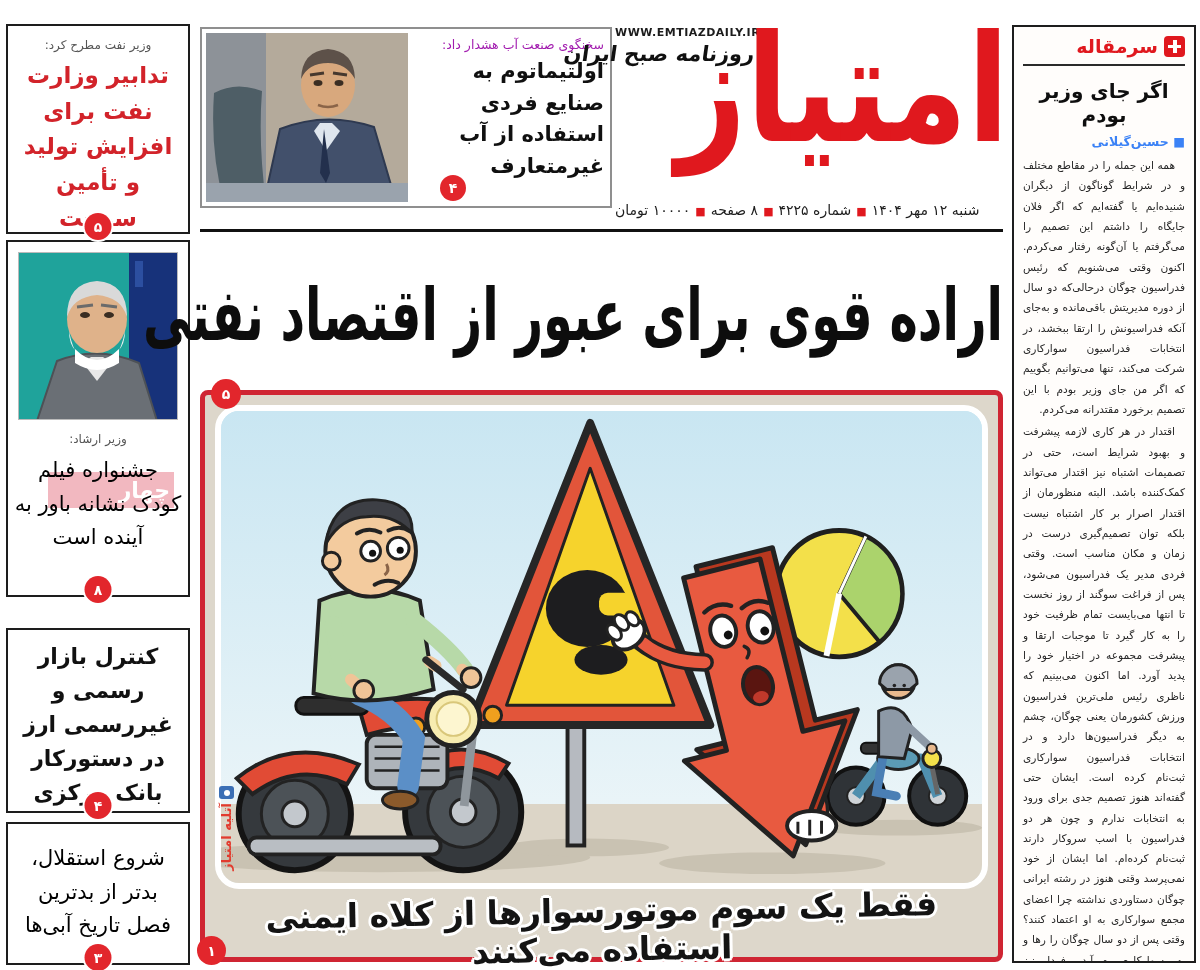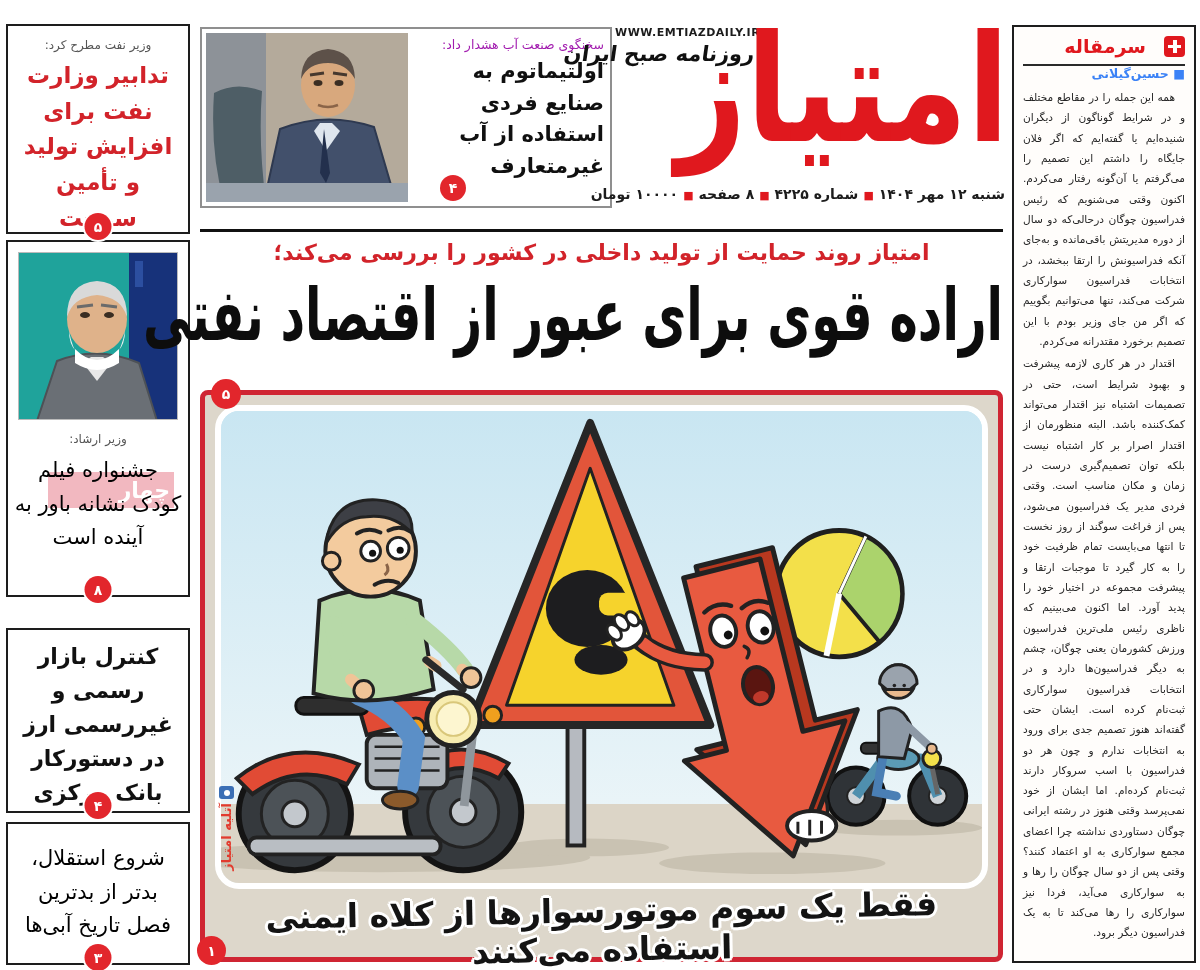--- a/index.html
+++ b/index.html
@@ -41,22 +41,22 @@
 
   
   #masthead { position:absolute; left:615px; top:8px; width:390px; height:212px; }
   #site-url { position:absolute; top:18px; left:0; width:100%; text-align:left; direction:ltr;
               font-weight:bold; font-size:11px; color:#1c1c1c; letter-spacing:.5px; }
   #tagline { position:absolute; top:34px; right:250px; font-size:21px; font-weight:bold;
              color:#101010; transform:skewX(-8deg); white-space:nowrap; }
   #logo { position:absolute; top:4px; right:-4px; color:#e0181e; font-weight:bold;
           font-size:122px; line-height:1.05; transform:scaleY(1.22); transform-origin:top right;
           letter-spacing:-2px; }
-  #dateline { position:absolute; bottom:18px; right:0; width:100%; text-align:left; direction:rtl;
-              font-size:14px; font-weight:bold; color:#1c1c1c; white-space:nowrap; }
+  #dateline { position:absolute; bottom:2px; right:0; width:100%; text-align:left; direction:rtl;
+              font-size:14px; font-weight:normal; color:#1c1c1c; white-space:nowrap; }
   #dateline .sq { color:#e0181e; font-size:11px; margin:0 5px; }
 
   
   #rule { position:absolute; left:200px; top:229px; width:803px; height:3px; background:#111; }
   #lead-kicker { position:absolute; left:200px; top:240px; width:803px; text-align:center;
                  color:#d2232a; font-weight:bold; font-size:22px; }
   #lead-headline { position:absolute; left:200px; top:272px; width:803px; text-align:center;
                    color:#0d0d0d; font-weight:bold; font-size:48px; white-space:nowrap;
                    transform:scaleY(1.5); transform-origin:center top; letter-spacing:-1px; }
 
@@ -77,21 +77,21 @@
             align-items:center; gap:4px; z-index:4; }
   #credit .cam { width:15px; height:13px; background:#3b6fb5; border-radius:3px; position:relative; }
   #credit .cam::after { content:""; position:absolute; left:4.5px; top:3.5px; width:6px; height:6px;
                         border-radius:50%; background:#fff; }
   #credit .ctxt { writing-mode:vertical-rl; transform:rotate(180deg); color:#e23b2e;
                   font-size:13px; font-weight:bold; letter-spacing:2px; }
 
   
   #editorial { position:absolute; left:1012px; top:25px; width:184px; height:938px;
                border:2px solid #1d1d1d; background:#fffdfb; padding:8px 9px; overflow:hidden; }
-  #ed-head { display:flex; align-items:center; justify-content:flex-start; gap:18px;
+  #ed-head { display:flex; align-items:center; justify-content:flex-start; gap:6px;
              border-bottom:2px solid #2a2a2a; padding-bottom:7px; }
   #ed-head .plus { width:21px; height:21px; background:#e0181e; border-radius:4px; position:relative; }
   #ed-head .plus::before, #ed-head .plus::after { content:""; position:absolute; background:#fff; }
   #ed-head .plus::before { left:9px; top:4px; width:3.5px; height:13px; }
   #ed-head .plus::after { left:4px; top:9px; width:13px; height:3.5px; }
   #ed-head .sec { color:#e0181e; font-weight:bold; font-size:19px; }
   #ed-title { text-align:center; font-weight:bold; font-size:20px; color:#0e0e0e; margin:13px 0 7px; }
   #ed-byline { color:#3b82f6; font-weight:bold; font-size:12.5px; margin-bottom:6px; }
   #ed-body p { font-size:10.6px; line-height:1.92; text-align:justify; color:#262626;
                text-indent:10px; margin-bottom:2px; }
@@ -166,21 +166,20 @@
   </div>
 
   <div id="masthead">
     <div id="site-url">WWW.EMTIAZDAILY.IR</div>
     <div id="tagline">روزنامه صبح ایران</div>
     <div id="logo">امتیاز</div>
     <div id="dateline"><span>شنبه ۱۲ مهر ۱۴۰۴</span><span class="sq">■</span><span>شماره ۴۲۲۵</span><span class="sq">■</span><span>۸ صفحه</span><span class="sq">■</span><span>۱۰۰۰۰ تومان</span></div>
   </div>
 
   <div id="rule"></div>
-  <div id="lead-kicker">امتیاز روند حمایت از تولید داخلی در کشور را بررسی می‌کند؛</div>
   <div id="lead-headline">اراده قوی برای عبور از اقتصاد نفتی</div>
 
   <div id="cartoon">
     <div class="badge" id="cartoon-badge-top">۵</div>
 
     <div id="panel">
       <svg viewBox="0 0 773 478" preserveAspectRatio="none">
         <defs>
           <linearGradient id="sky" x1="0" y1="0" x2="0" y2="1">
             <stop offset="0" stop-color="#c9e6f2"></stop>
@@ -313,20 +312,21 @@
 
     <div id="caption">فقط یک سوم موتورسوارها از کلاه ایمنی استفاده می‌کنند</div>
     <div class="badge" id="cartoon-badge-bottom">۱</div>
   </div>
 
   <div id="editorial">
     <div id="ed-head">
       <span class="plus"></span>
       <span class="sec">سرمقاله</span>
     </div>
+    <div id="ed-title">اگر جای وزیر بودم</div>
     <div id="ed-byline">■ حسین‌گیلانی</div>
     <div id="ed-body">
         <p>همه این جمله را در مقاطع مختلف و در شرایط گوناگون از دیگران شنیده‌ایم یا گفته‌ایم که اگر فلان جایگاه را داشتم این تصمیم را می‌گرفتم یا آن‌گونه رفتار می‌کردم. اکنون وقتی می‌شنویم که رئیس فدراسیون چوگان درحالی‌که دو سال از دوره مدیریتش باقی‌مانده و به‌جای آنکه فدراسیونش را ارتقا ببخشد، در انتخابات فدراسیون سوارکاری شرکت می‌کند، تنها می‌توانیم بگوییم که اگر من جای وزیر بودم با این تصمیم برخورد مقتدرانه می‌کردم.</p>
         <p>اقتدار در هر کاری لازمه پیشرفت و بهبود شرایط است، حتی در تصمیمات اشتباه نیز اقتدار می‌تواند کمک‌کننده باشد. البته منظورمان از اقتدار اصرار بر کار اشتباه نیست بلکه توان تصمیم‌گیری درست در زمان و مکان مناسب است. وقتی فردی مدیر یک فدراسیون می‌شود، پس از فراغت سوگند از روز نخست تا انتها می‌بایست تمام ظرفیت خود را به کار گیرد تا موجبات ارتقا و پیشرفت مجموعه در اختیار خود را پدید آورد. اما اکنون می‌بینیم که ناظری رئیس ملی‌ترین فدراسیون ورزش کشورمان یعنی چوگان، چشم به دیگر فدراسیون‌ها دارد و در انتخابات فدراسیون سوارکاری ثبت‌نام کرده است. ایشان حتی گفته‌اند هنوز تصمیم جدی برای ورود به انتخابات ندارم و چون هر دو فدراسیون با اسب سروکار دارند ثبت‌نام کرده‌ام. اما ایشان از خود نمی‌پرسد وقتی هنوز در رشته ایرانی چوگان دستاوردی نداشته چرا اعضای مجمع سوارکاری به او اعتماد کنند؟ وقتی پس از دو سال چوگان را رها و به سوارکاری می‌آید، فردا نیز سوارکاری را رها می‌کند تا به یک فدراسیون دیگر برود.</p>
       </div>
   </div>
 
 </div>
 
 </body></html>

